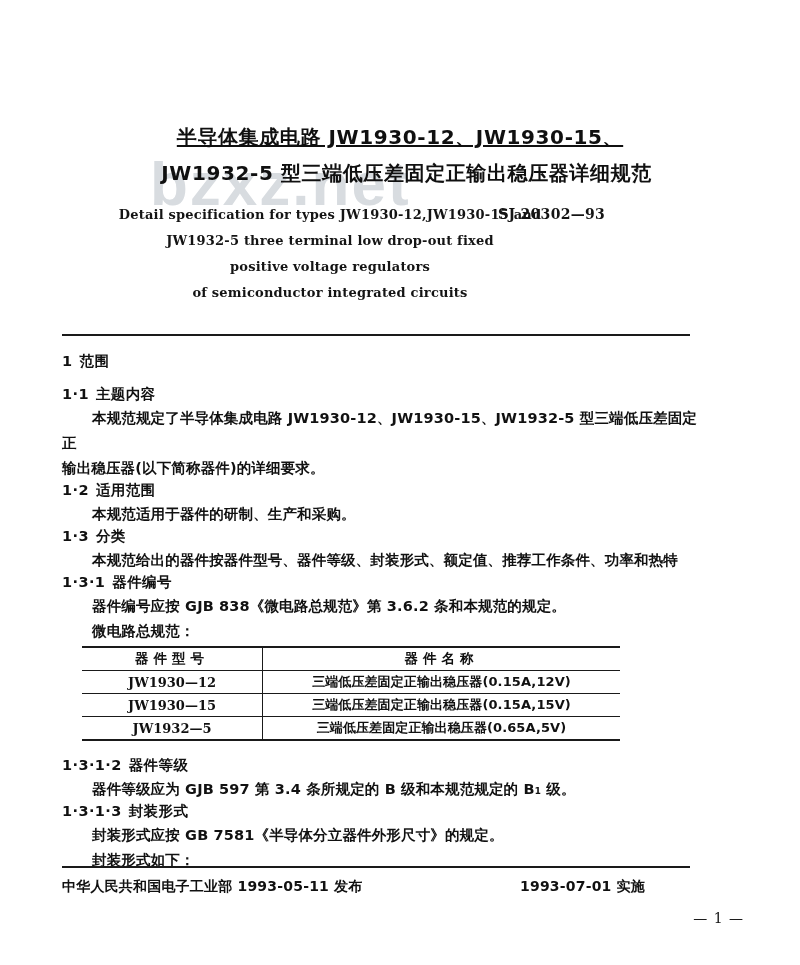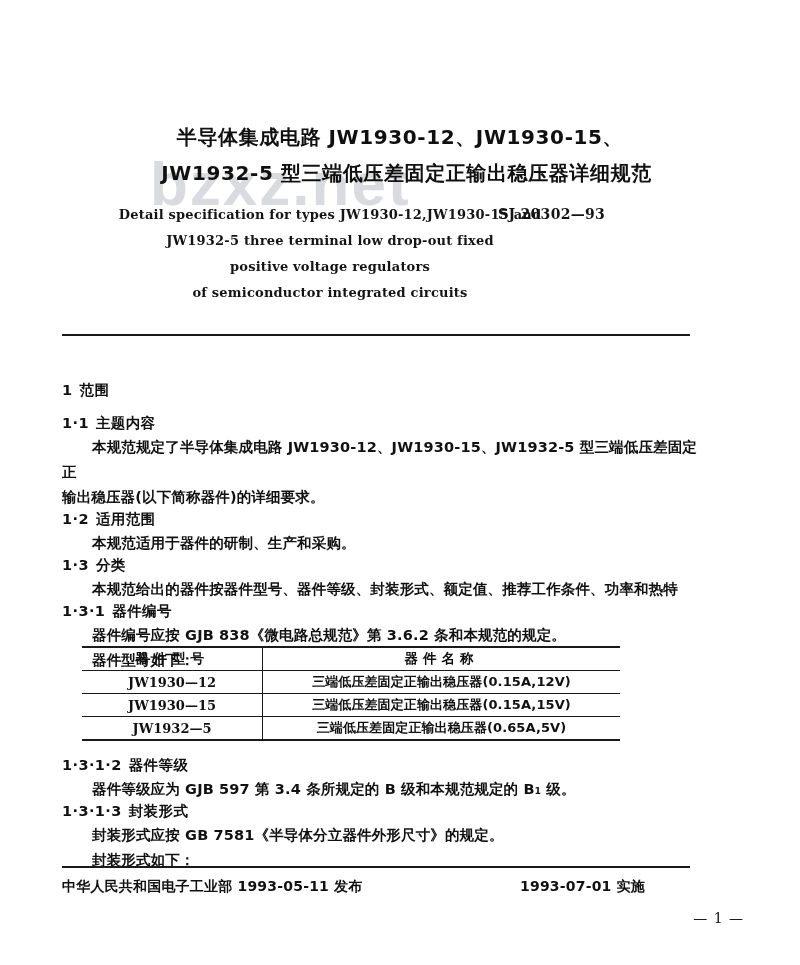--- a/index.html
+++ b/index.html
@@ -48,20 +48,21 @@
   }
   .title-cn-1 {
     position: absolute;
     left: 0; right: 0;
     top: 124px;
     text-align: center;
     font-size: 20px;
     font-weight: bold;
     letter-spacing: 0.6px;
     color: #101010;
+    text-decoration: underline;
   }
   .title-cn-2 {
     position: absolute;
     left: 0; right: 0;
     top: 160px;
     text-align: center;
     font-size: 20px;
     font-weight: bold;
     letter-spacing: 0.6px;
     color: #101010;
@@ -103,21 +104,20 @@
     height: 2px;
     background: #1a1a1a;
   }
 
   
   .body-block {
     position: absolute;
     left: 62px;
     top: 352px;
     width: 640px;
-    margin-top: 29px;
   }
   .h-sec {
     font-size: 14.5px;
     font-weight: bold;
     color: #111111;
     margin: 0 0 2px 0;
     letter-spacing: 0.4px;
   }
   .h-sec .num { margin-right: 7px; }
   .para {
@@ -261,21 +261,21 @@
     <p class="h-sec">
       <span class="num">1·3</span><span>分类</span>
     </p>
     <p class="para indent">本规范给出的器件按器件型号、器件等级、封装形式、额定值、推荐工作条件、功率和热特</p>
 
     <p class="h-sec">
       <span class="num">1·3·1</span><span>器件编号</span>
     </p>
     <p class="para indent">器件编号应按 GJB 838《微电路总规范》第 3.6.2 条和本规范的规定。</p>
 
-    <p class="para indent">器件型号如下：</p>
+    <p class="para indent">微电路总规范：</p>
   </div>
 
   <div class="tbl-wrap">
     <table class="spec">
       <thead>
         <tr class="head">
           <th class="c1">器件型号</th>
           <th class="c2">器件名称</th>
         </tr>
       </thead>

